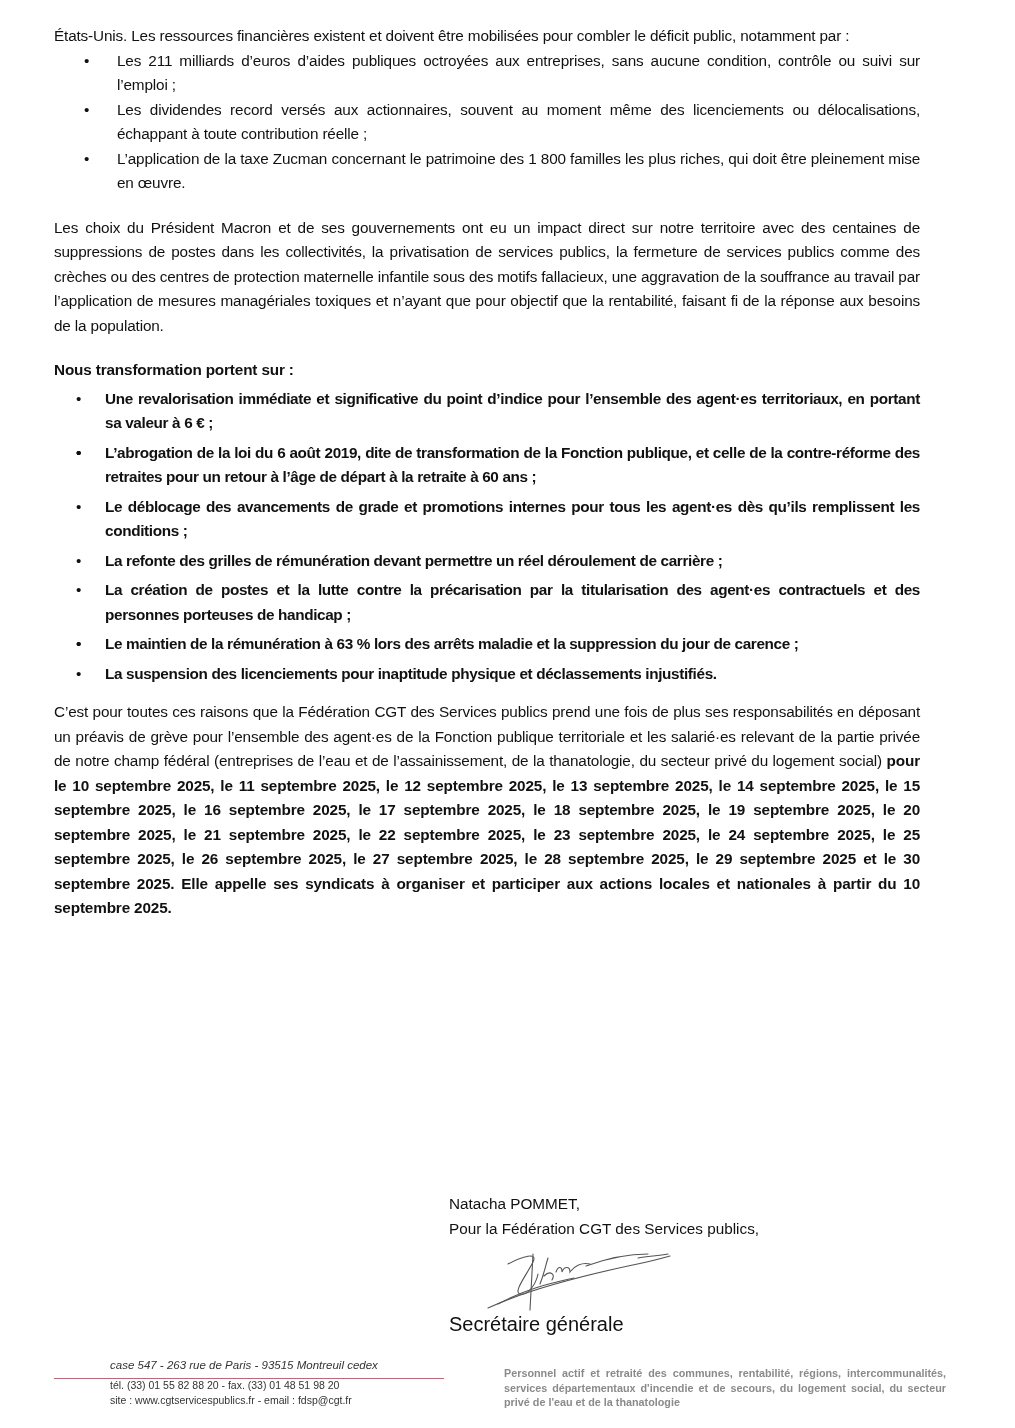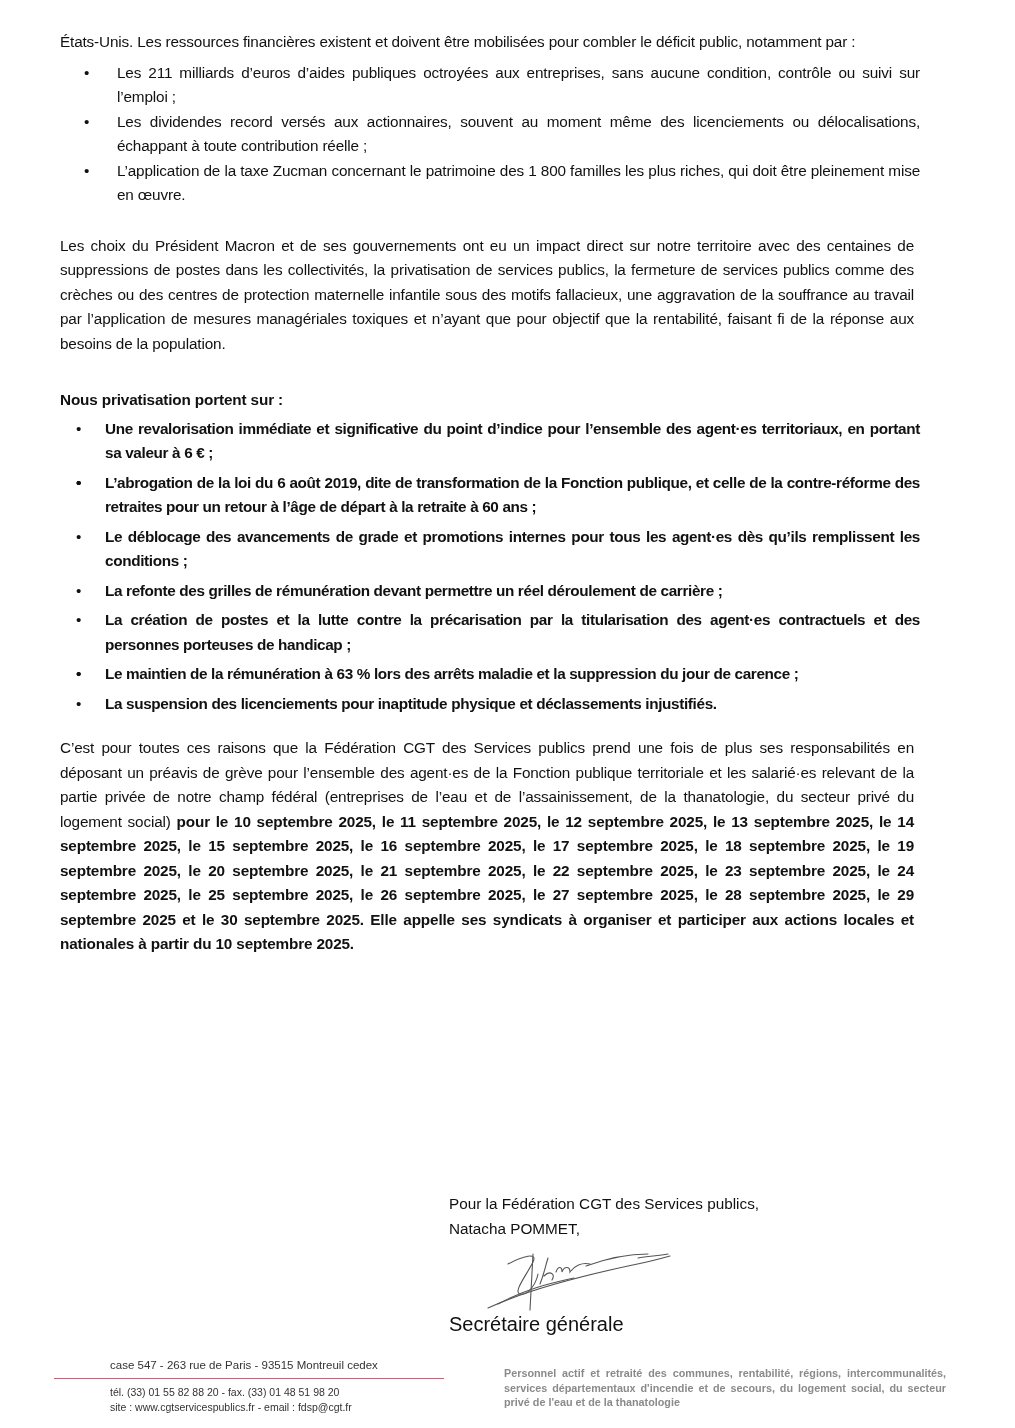--- a/index.html
+++ b/index.html
@@ -3,21 +3,21 @@
   <meta charset="utf-8">
   <style>
     html, body { margin: 0; padding: 0; background: #ffffff; }
     body {
       width: 1015px; height: 1428px; position: relative; overflow: hidden;
       font-family: "Liberation Sans", sans-serif; color: #111;
     }
     .page { position: absolute; left: 54px; top: 24px; width: 866px; }
     .p {
       font-size: 15.3px; line-height: 24.5px; text-align: justify;
-      margin: 6px; letter-spacing: -0.15px;
+      margin: 0; letter-spacing: -0.15px;
     }
     .b { font-weight: bold; }
     ul.bul { list-style: none; margin: 0; padding: 0; }
     ul.bul li { position: relative; font-size: 15.3px; line-height: 24.5px; text-align: justify; letter-spacing: -0.15px; }
     ul.bul1 li { padding-left: 63px; }
     ul.bul1 li .dot { position: absolute; left: 30px; top: 0; }
     ul.bul2 li { padding-left: 51px; font-weight: bold; margin-bottom: 5px; letter-spacing: -0.35px; }
     ul.bul2 li .dot { position: absolute; left: 22px; top: 0; font-weight: normal; }
     .gap { height: 20px; }
     .gap-sm { height: 9px; }
@@ -35,56 +35,56 @@
 <div class="page">
   <p class="p">États-Unis. Les ressources financières existent et doivent être mobilisées pour combler le déficit public, notamment par :</p>
   <ul class="bul bul1">
     <li><span class="dot">•</span><span>Les 211 milliards d’euros d’aides publiques octroyées aux entreprises, sans aucune condition, contrôle ou suivi sur l’emploi ;</span></li>
     <li><span class="dot">•</span><span>Les dividendes record versés aux actionnaires, souvent au moment même des licenciements ou délocalisations, échappant à toute contribution réelle ;</span></li>
     <li><span class="dot">•</span><span>L’application de la taxe Zucman concernant le patrimoine des 1 800 familles les plus riches, qui doit être pleinement mise en œuvre.</span></li>
   </ul>
   <div class="gap"></div>
   <p class="p">Les choix du Président Macron et de ses gouvernements ont eu un impact direct sur notre territoire avec des centaines de suppressions de postes dans les collectivités, la privatisation de services publics, la fermeture de services publics comme des crèches ou des centres de protection maternelle infantile sous des motifs fallacieux, une aggravation de la souffrance au travail par l’application de mesures managériales toxiques et n’ayant que pour objectif que la rentabilité, faisant fi de la réponse aux besoins de la population.</p>
   <div class="gap"></div>
-  <p class="p b" style="margin-bottom:4px;">Nous privatisation portent sur :</p>
+  <p class="p b" style="margin-bottom:4px;">Nous transformation portent sur :</p>
   <ul class="bul bul2">
     <li><span class="dot">•</span><span>Une revalorisation immédiate et significative du point d’indice pour l’ensemble des agent·es territoriaux, en portant sa valeur à 6 € ;</span></li>
     <li><span class="dot">•</span></li>
     <li><span class="dot">•</span></li>
     <li><span class="dot">•</span><span>L’abrogation de la loi du 6 août 2019, dite de transformation de la Fonction publique, et celle de la contre-réforme des retraites pour un retour à l’âge de départ à la retraite à 60 ans ;</span></li>
     <li><span class="dot">•</span><span>Le déblocage des avancements de grade et promotions internes pour tous les agent·es dès qu’ils remplissent les conditions ;</span></li>
     <li><span class="dot">•</span><span>La refonte des grilles de rémunération devant permettre un réel déroulement de carrière ;</span></li>
     <li><span class="dot">•</span><span>La création de postes et la lutte contre la précarisation par la titularisation des agent·es contractuels et des personnes porteuses de handicap ;</span></li>
     <li><span class="dot">•</span></li>
     <li><span class="dot">•</span><span>Le maintien de la rémunération à 63 % lors des arrêts maladie et la suppression du jour de carence ;</span></li>
     <li><span class="dot">•</span><span>La suspension des licenciements pour inaptitude physique et déclassements injustifiés.</span></li>
   </ul>
   <div class="gap-sm"></div>
   <p class="p"><span>C’est pour toutes ces raisons que la Fédération CGT des Services publics prend une fois de plus ses responsabilités en déposant un préavis de grève pour l’ensemble des agent·es de la Fonction publique territoriale et les salarié·es relevant de la partie privée de notre champ fédéral (entreprises de l’eau et de l’assainissement, de la thanatologie, du secteur privé du logement social) </span><span class="b">pour le 10 septembre 2025, le 11 septembre 2025, le 12 septembre 2025, le 13 septembre 2025, le 14 septembre 2025, le 15 septembre 2025, le 16 septembre 2025, le 17 septembre 2025, le 18 septembre 2025, le 19 septembre 2025, le 20 septembre 2025, le 21 septembre 2025, le 22 septembre 2025, le 23 septembre 2025, le 24 septembre 2025, le 25 septembre 2025, le 26 septembre 2025, le 27 septembre 2025, le 28 septembre 2025, le 29 septembre 2025 et le 30 septembre 2025. Elle appelle ses syndicats à organiser et participer aux actions locales et nationales à partir du 10 septembre 2025.</span></p>
   <div class="gap-sm"></div>
 </div>
 
 <div class="sign">
+  <div>Natacha POMMET,</div>
   <div>Pour la Fédération CGT des Services publics,</div>
-  <div>Natacha POMMET,</div>
 </div>
 
 <svg class="sig-svg" width="200" height="70" viewBox="0 0 200 70">
   <g fill="none" stroke="#555" stroke-width="1.1" stroke-linecap="round">
     <path d="M10 64 C40 50, 90 35, 150 22 C170 18, 185 14, 192 12"></path>
     <path d="M30 20 C45 12, 60 8, 55 18 C48 32, 35 48, 42 50 C50 52, 58 40, 60 30"></path>
     <path d="M62 40 C66 30, 68 20, 70 14 M66 32 C72 26, 78 30, 74 36"></path>
     <path d="M78 28 C80 22, 84 22, 84 28 C86 22, 92 22, 92 28 C96 22, 104 18, 112 20"></path>
     <path d="M108 22 C130 14, 150 10, 170 10 M160 14 C170 12, 180 12, 190 10"></path>
     <path d="M20 60 C50 44, 70 40, 96 34"></path>
     <path d="M55 10 L52 66"></path>
   </g>
 </svg>
 
 <div class="sec">Secrétaire générale</div>
 
 <div class="redline"></div>
 <div class="foot-left">
-  <div class="l1" style="margin-top:-4px;margin-bottom:12px;">case 547 - 263 rue de Paris - 93515 Montreuil cedex</div>
+  <div class="l1" style="margin-top:-4px;margin-bottom:5px;font-style:italic;">case 547 - 263 rue de Paris - 93515 Montreuil cedex</div>
   <div>tél. (33) 01 55 82 88 20 - fax. (33) 01 48 51 98 20</div>
   <div>site : www.cgtservicespublics.fr - email : fdsp@cgt.fr</div>
 </div>
 <div class="foot-right">Personnel actif et retraité des communes, rentabilité, régions, intercommunalités, services départementaux d'incendie et de secours, du logement social, du secteur privé de l'eau et de la thanatologie</div>
 
 </body></html>

